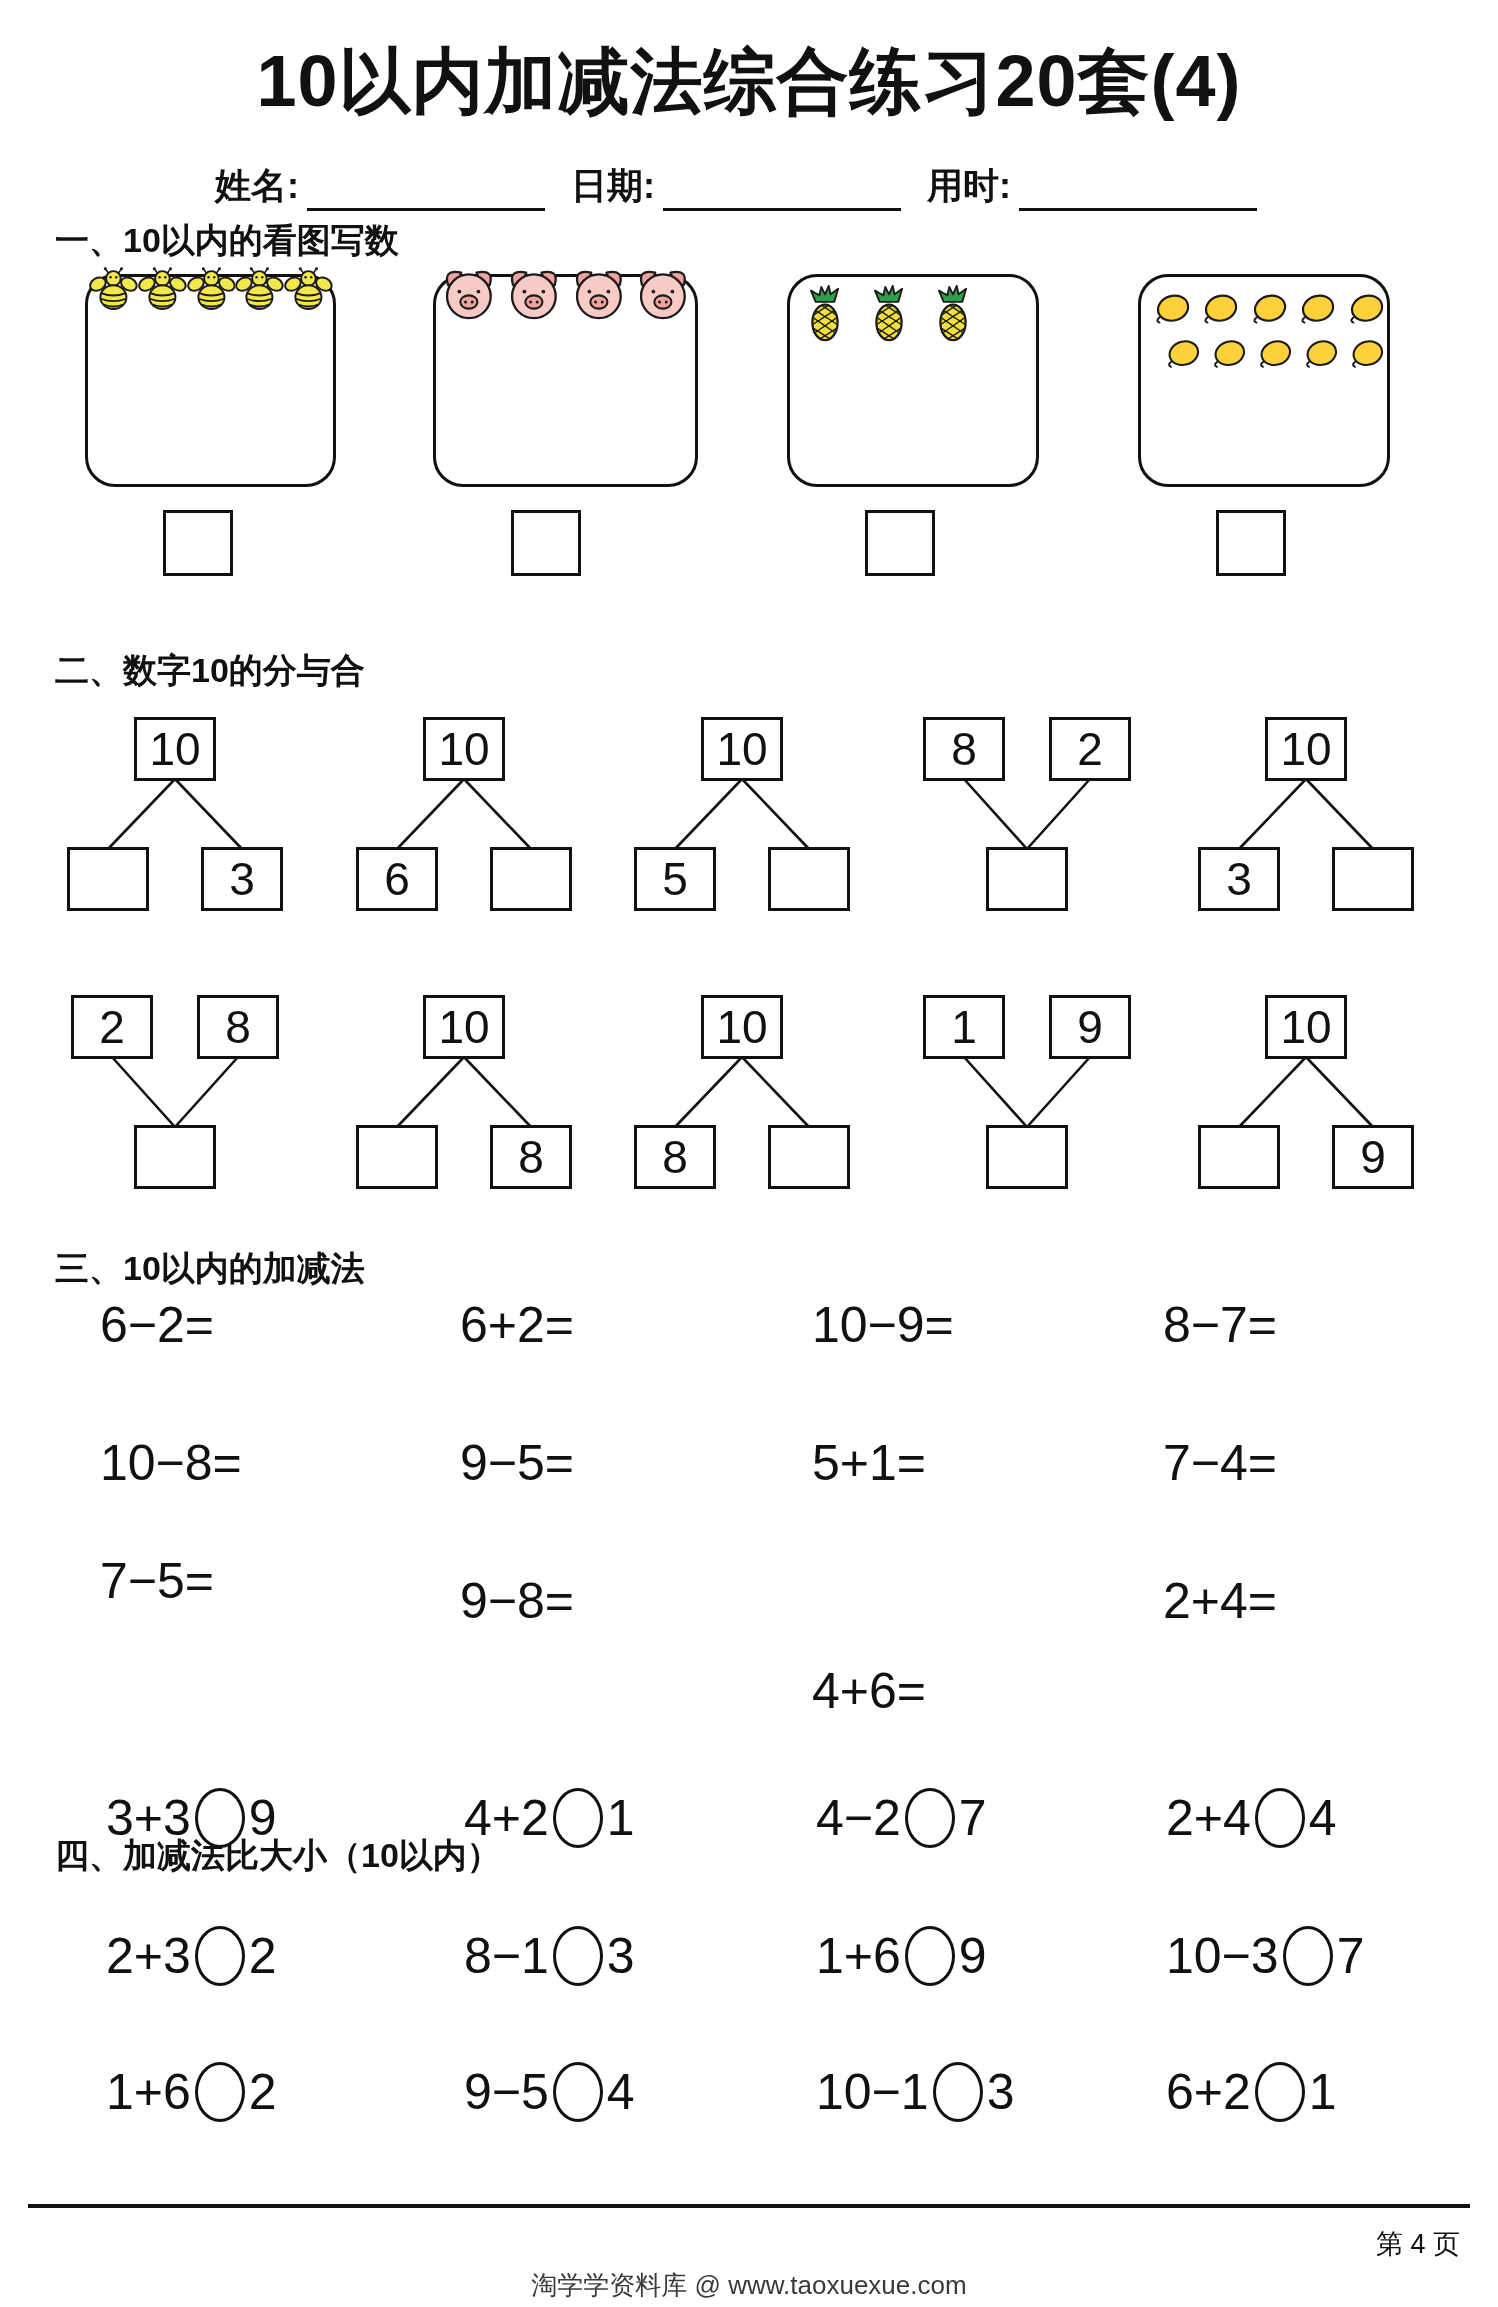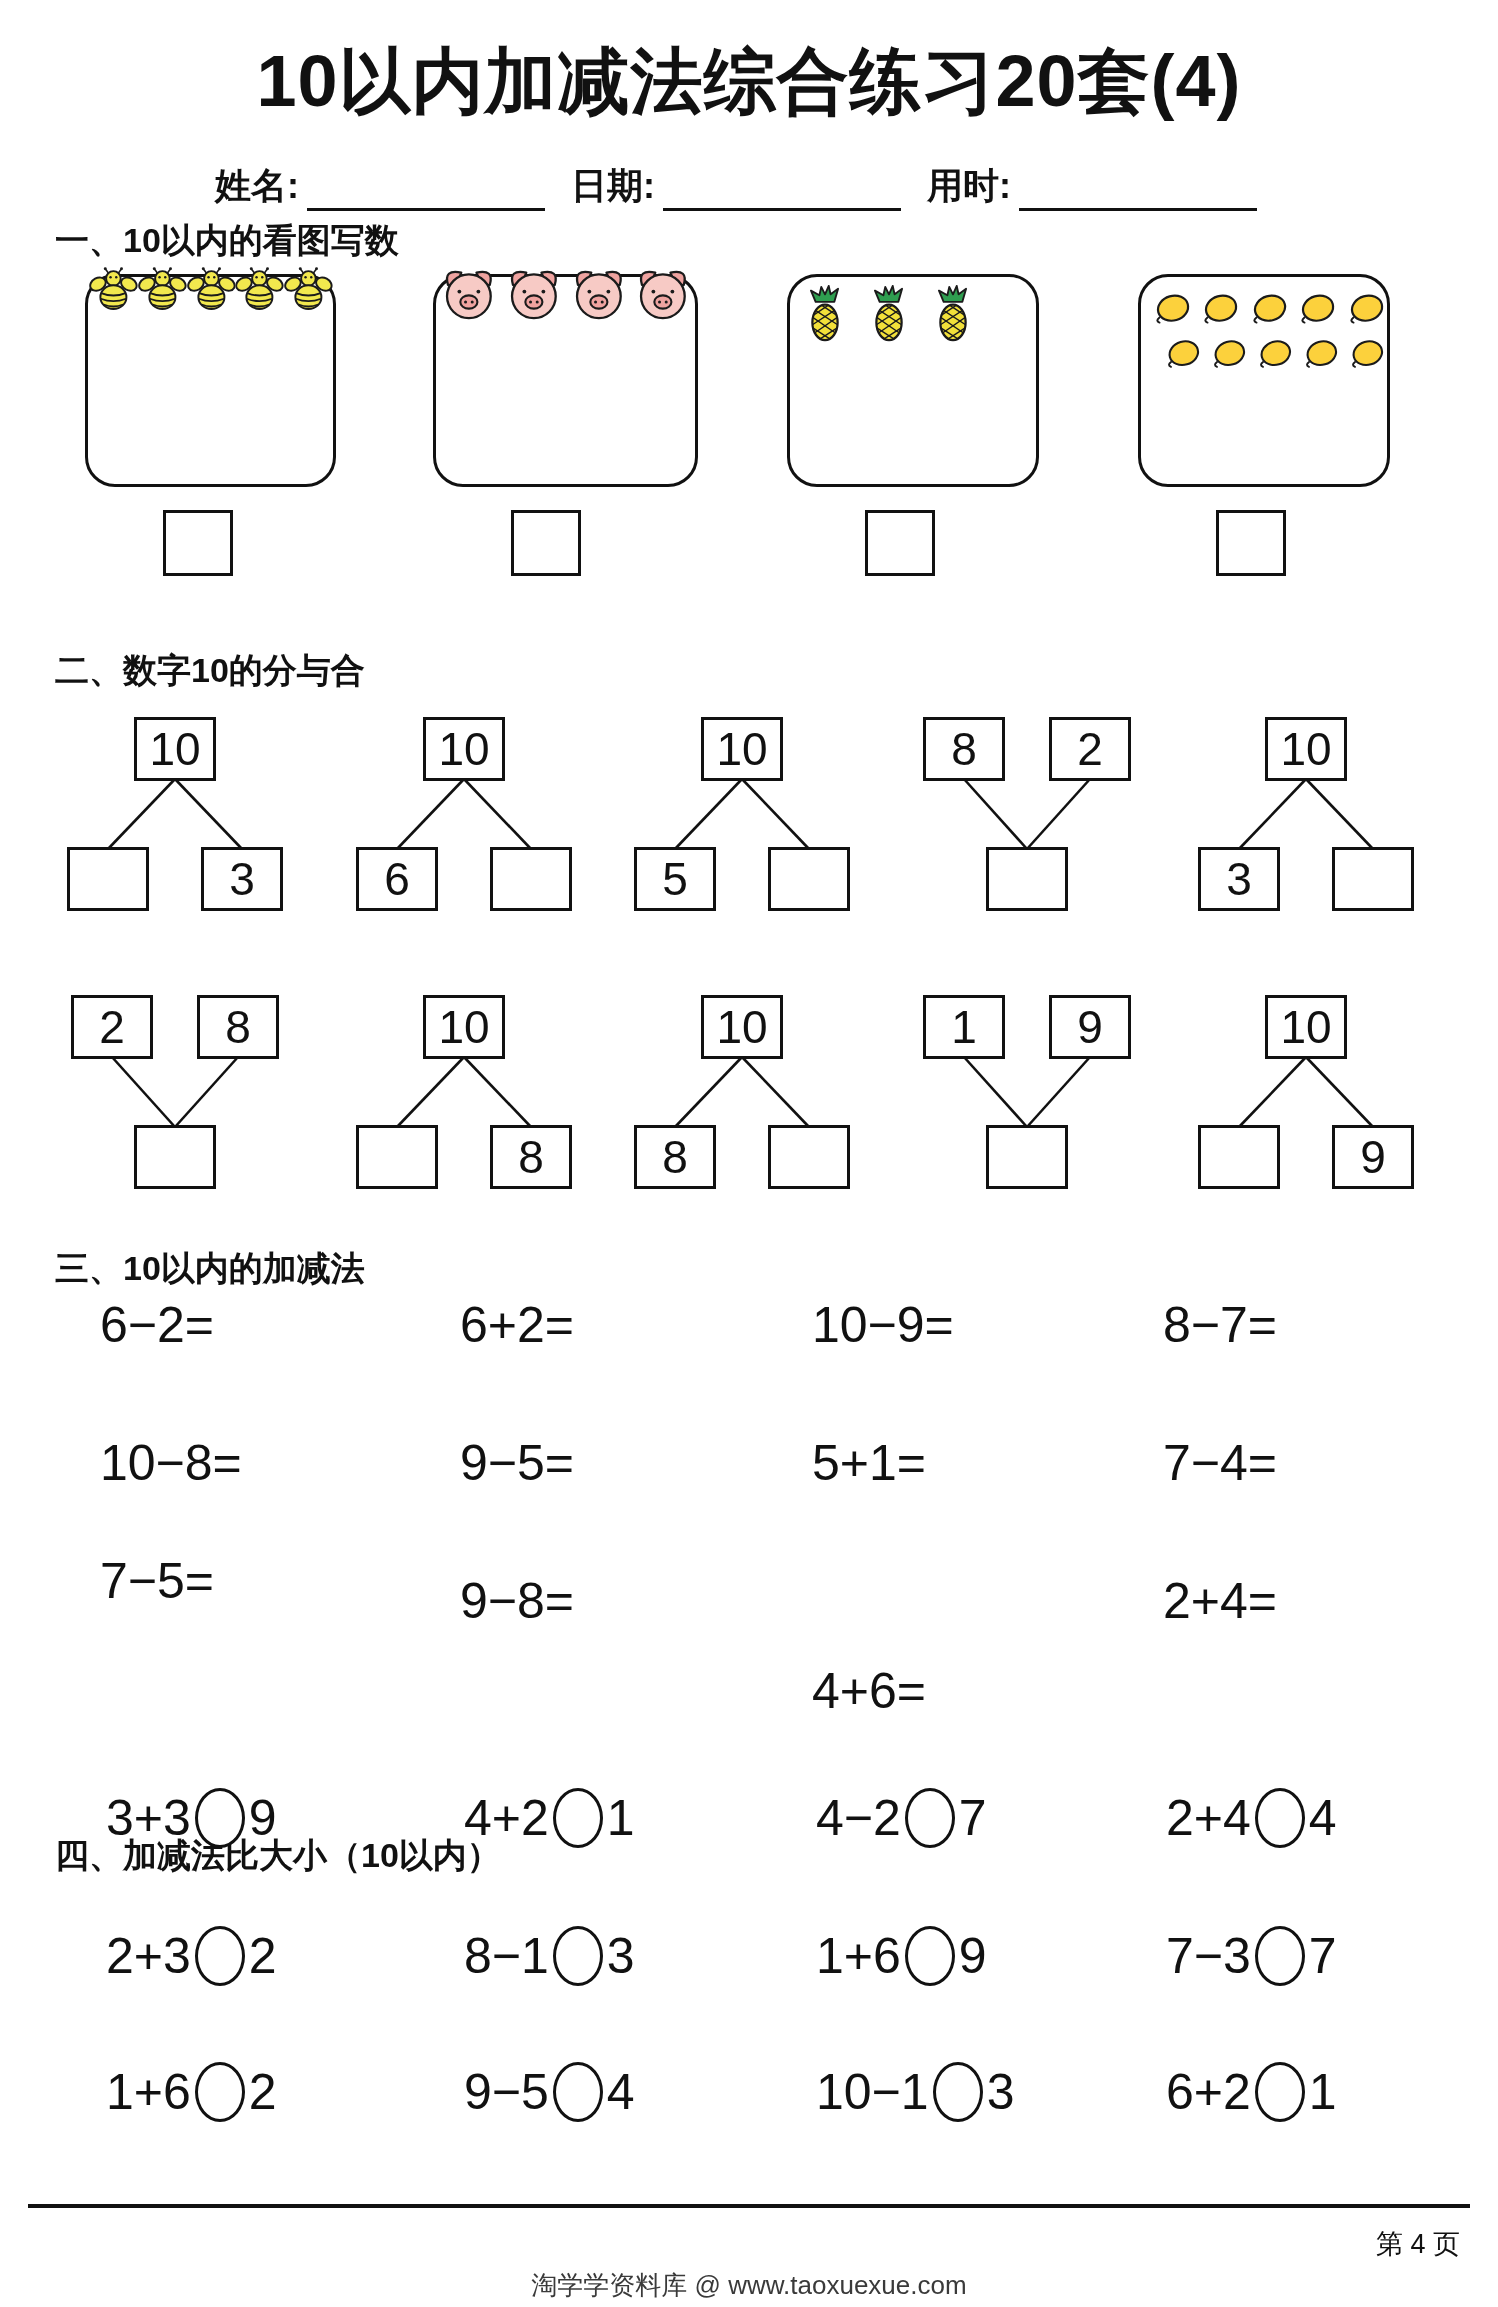--- a/index.html
+++ b/index.html
@@ -401,21 +401,21 @@
       <span>8−1</span>
       <span class="circle"></span>
       <span>3</span>
     </div>
     <div class="cmp" style="left: 816px; top: 1926px;">
       <span>1+6</span>
       <span class="circle"></span>
       <span>9</span>
     </div>
     <div class="cmp" style="left: 1166px; top: 1926px;">
-      <span>7−3</span>
+      <span>10−3</span>
       <span class="circle"></span>
       <span>7</span>
     </div>
     <div class="cmp" style="left: 106px; top: 2062px;">
       <span>1+6</span>
       <span class="circle"></span>
       <span>2</span>
     </div>
     <div class="cmp" style="left: 464px; top: 2062px;">
       <span>9−5</span>

